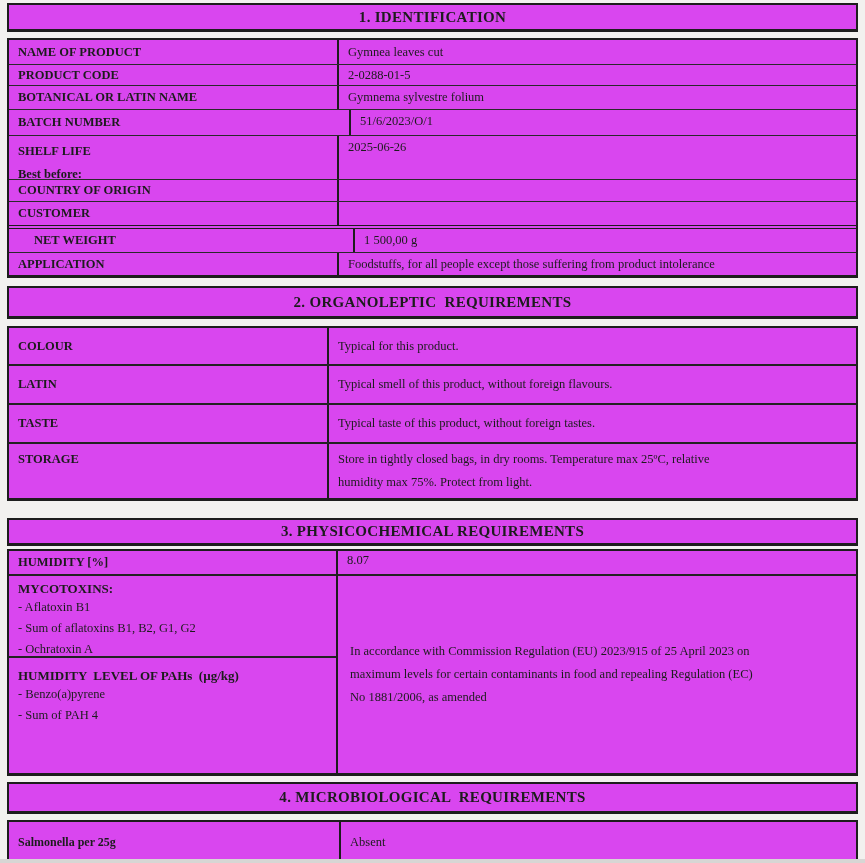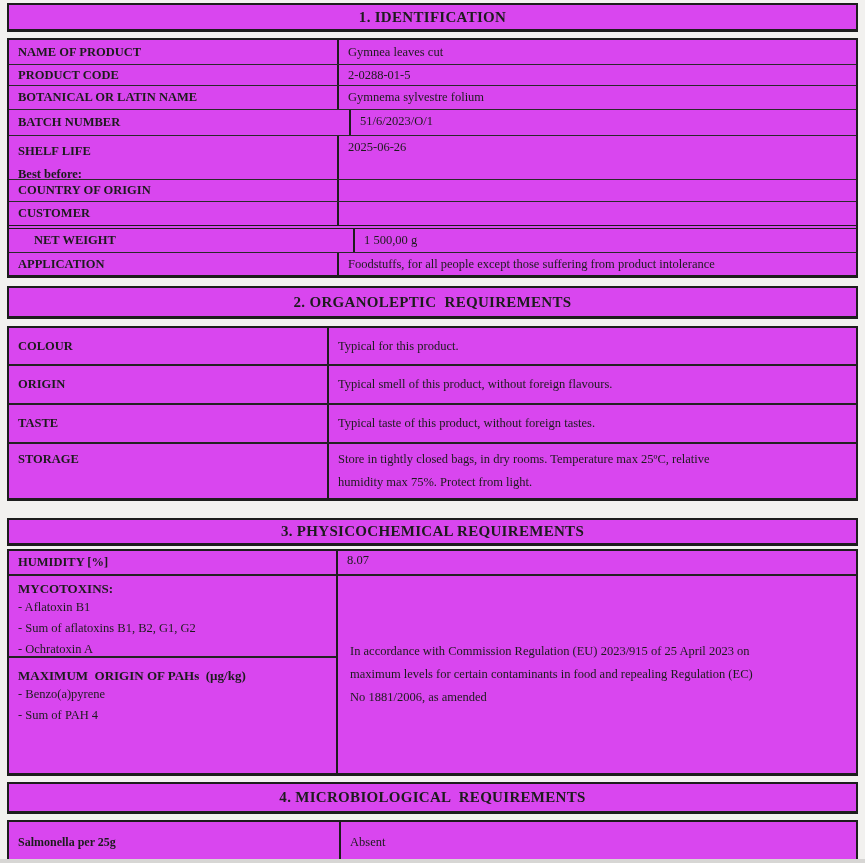--- a/index.html
+++ b/index.html
@@ -111,21 +111,21 @@
 
   <div class="sec hdr" style="height:33px;margin-top:8px;">
     <span>2. ORGANOLEPTIC  REQUIREMENTS</span>
   </div>
   <div class="sec t2" style="margin-top:7px;">
     <div class="row" style="height:36px;">
       <div class="lbl" style="width:320px;">COLOUR</div>
       <div class="val">Typical for this product.</div>
     </div>
     <div class="row" style="height:39px;">
-      <div class="lbl" style="width:320px;">ORIGIN</div>
+      <div class="lbl" style="width:320px;">LATIN</div>
       <div class="val">Typical smell of this product, without foreign flavours.</div>
     </div>
     <div class="row" style="height:39px;">
       <div class="lbl" style="width:320px;">TASTE</div>
       <div class="val">Typical taste of this product, without foreign tastes.</div>
     </div>
     <div class="row" style="height:56px;">
       <div class="lbl top" style="width:320px;padding-top:8px;">STORAGE</div>
       <div class="val lh">Store in tightly closed bags, in dry rooms. Temperature max 25ºC, relative
 humidity max 75%. Protect from light.</div>
@@ -138,21 +138,21 @@
   <div class="sec s3body" style="margin-top:3px;height:227px;">
     <div class="s3left">
       <div class="s3cell s3sep" style="height:25px;display:flex;align-items:center;font-weight:bold;">HUMIDITY [%]</div>
       <div class="s3cell s3sep" style="height:82px;padding-top:5px;">
         <div class="caps">MYCOTOXINS:</div>
         <div class="li">- Aflatoxin B1</div>
         <div class="li">- Sum of aflatoxins B1, B2, G1, G2</div>
         <div class="li">- Ochratoxin A</div>
       </div>
       <div class="s3cell" style="flex:1;padding-top:10px;">
-        <div class="caps" style="white-space:pre-wrap;">MAXIMUM  ORIGIN OF PAHs  (µg/kg)</div>
+        <div class="caps" style="white-space:pre-wrap;">HUMIDITY  LEVEL OF PAHs  (µg/kg)</div>
         <div class="li">- Benzo(a)pyrene</div>
         <div class="li">- Sum of PAH 4</div>
       </div>
     </div>
     <div class="s3right">
       <div class="s3cell s3sep" style="height:25px;display:flex;align-items:flex-start;padding-top:2px;">8.07</div>
       <div class="regtext">In accordance with Commission Regulation (EU) 2023/915 of 25 April 2023 on
 maximum levels for certain contaminants in food and repealing Regulation (EC)
 No 1881/2006, as amended</div>
     </div>

